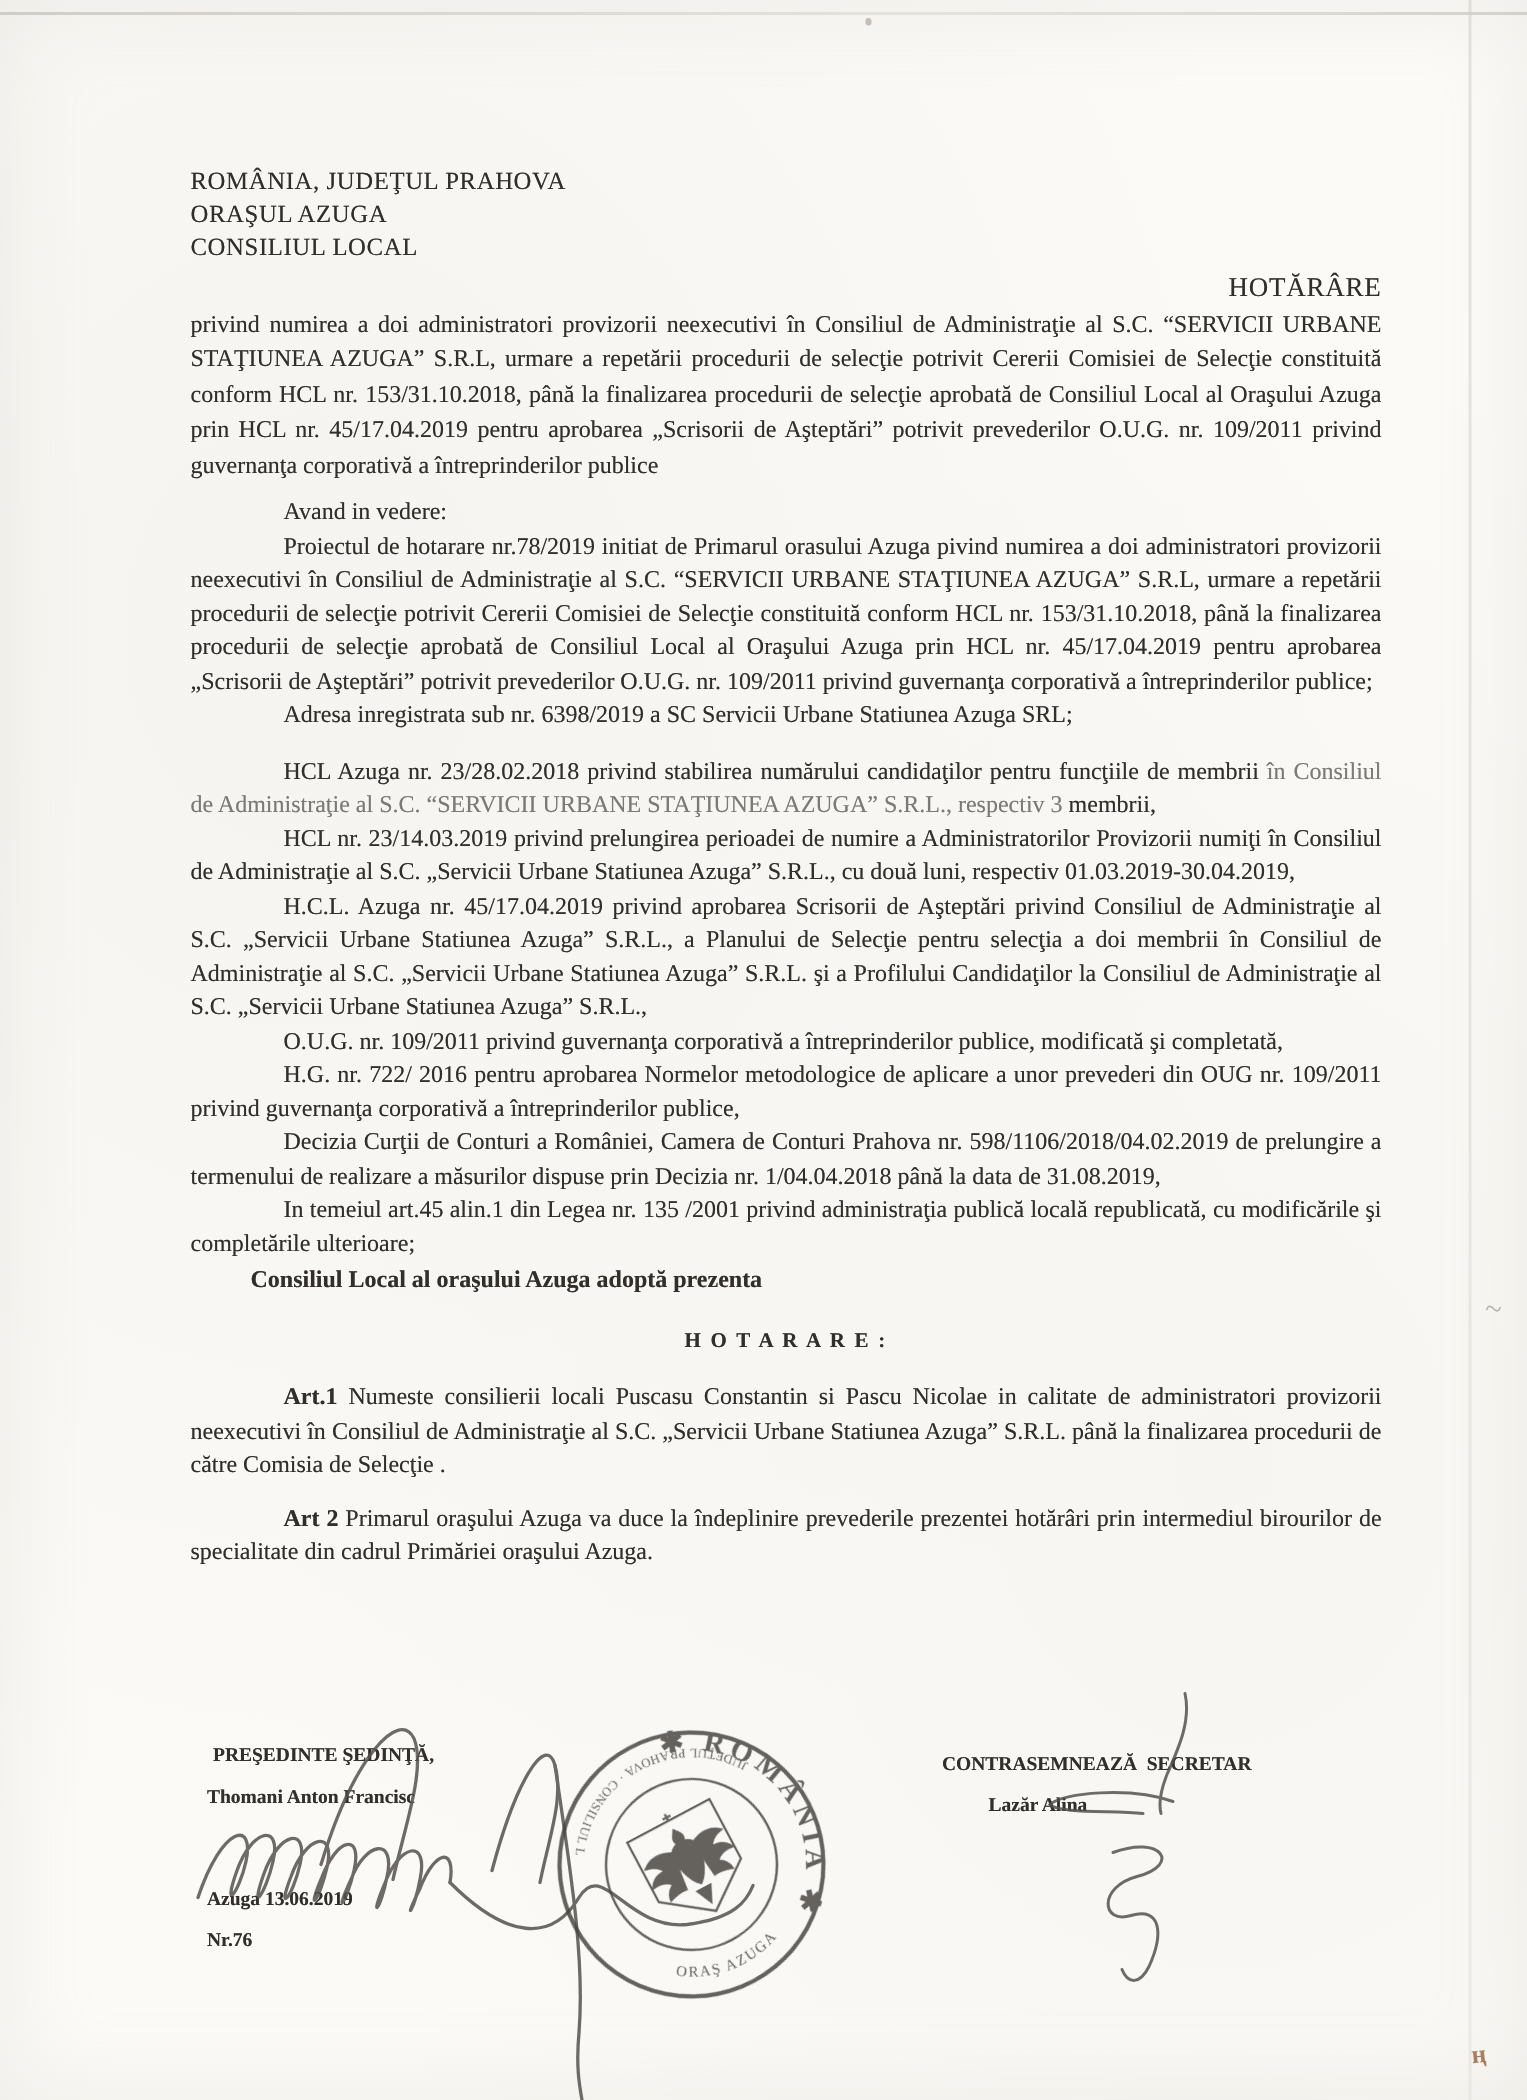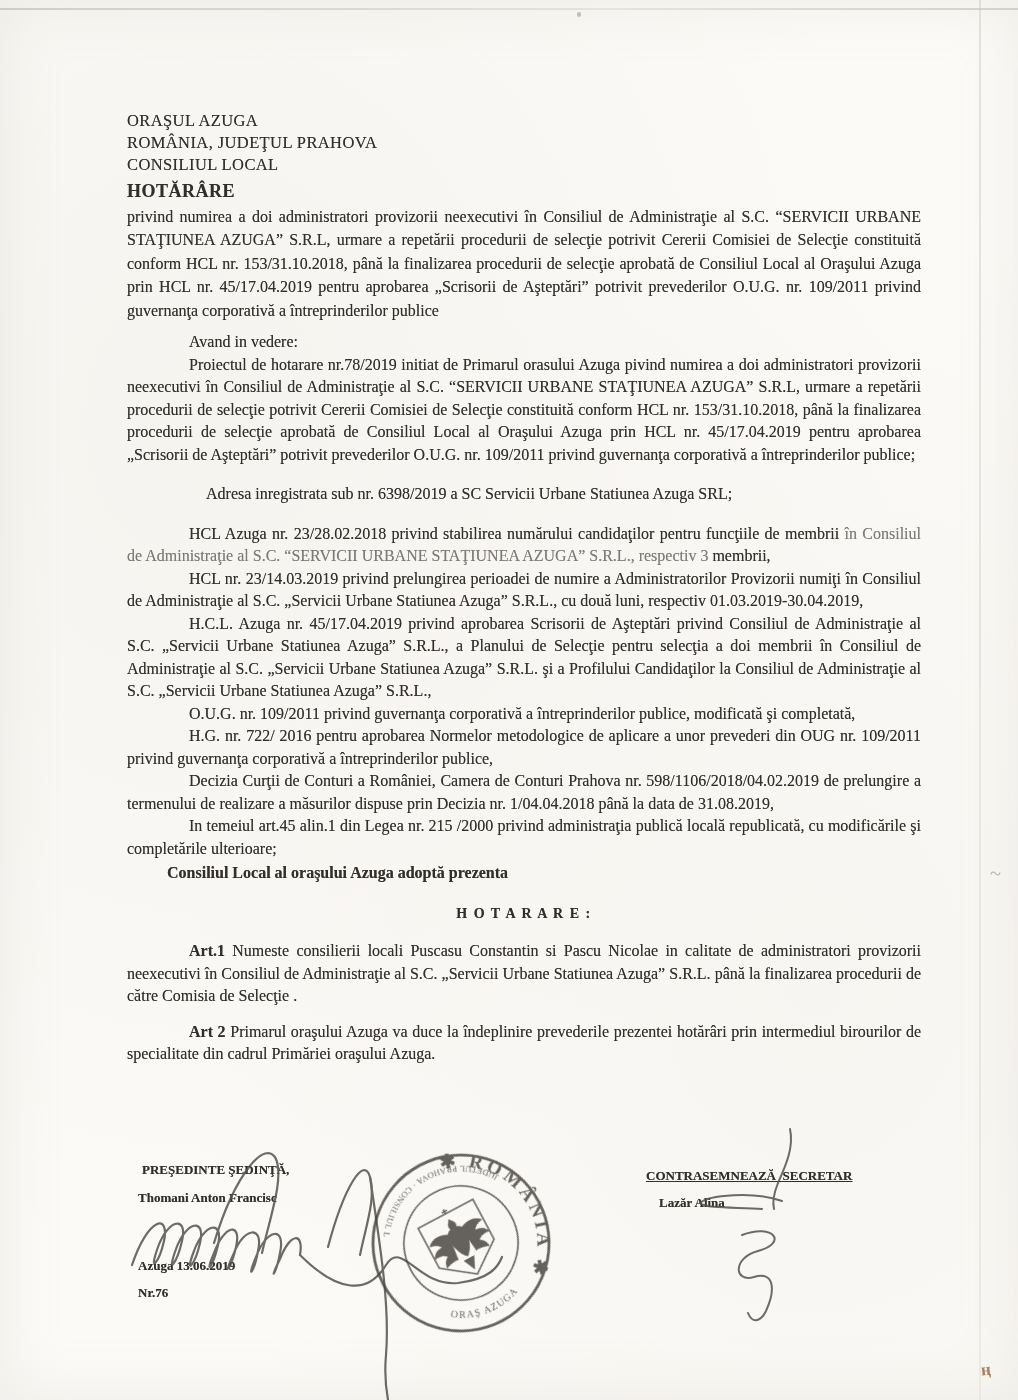--- a/index.html
+++ b/index.html
@@ -15,25 +15,25 @@
     box-shadow: inset 0 0 60px rgba(190,184,172,.20);
     font-family:"Liberation Serif","DejaVu Serif",serif;
     color:#322f2b;
   }
   .doc{
     position:absolute;left:127px;top:110px;width:794px;
     font-size:16px;line-height:22.5px;
     text-shadow:0 0 .4px rgba(50,47,43,.55);
   }
   .hline{margin:0;letter-spacing:.4px;font-size:16.5px;line-height:22px;}
-  .title{margin:4px 0 2px;text-align:left;font-weight:bold;font-size:18px;letter-spacing:.5px;}
+  .title{margin:4px 0 2px;text-align:right;font-weight:normal;font-size:18px;letter-spacing:.5px;}
   .subtitle{margin:0;text-align:justify;line-height:23.5px;}
   .intro{margin:9px 0 0;text-indent:62px;}
   .para{margin:0;text-align:justify;text-indent:62px;}
-  .single{margin:17px;text-indent:62px;}
+  .single{margin:0;text-indent:62px;}
   .mt12{margin-top:15px;}
   .mt6{margin-top:6px;}
   .mt13{margin-top:13px;}
   .adopta{margin:2px 0 15px;text-indent:40px;font-weight:bold;}
   .decision{margin:18px 0 15px;text-align:center;font-weight:bold;font-size:14px;letter-spacing:1.5px;}
   .faded{opacity:.62;}
   .artlabel{font-weight:bold;}
   .sig{position:absolute;font-weight:bold;font-size:13px;white-space:pre-wrap;
        text-shadow:0 0 .4px rgba(50,47,43,.55);}
   .stroke-art{position:absolute;pointer-events:none;}
@@ -50,53 +50,53 @@
 
 <div class="page">
 
   <div class="edge-top"></div>
   <div class="edge-right"></div>
   <div class="speck-top"></div>
   <div class="tilde-mark">~</div>
   <div class="red-mark">ң</div>
 
   <div class="doc">
+    <p class="hline">ROMÂNIA, JUDEŢUL PRAHOVA</p>
     <p class="hline">ORAŞUL AZUGA</p>
-    <p class="hline">ROMÂNIA, JUDEŢUL PRAHOVA</p>
     <p class="hline">CONSILIUL LOCAL</p>
 
     <p class="title">HOTĂRÂRE</p>
     <p class="subtitle">privind numirea a doi administratori provizorii neexecutivi în Consiliul de Administraţie al S.C. “SERVICII URBANE STAŢIUNEA AZUGA” S.R.L, urmare a repetării procedurii de selecţie potrivit Cererii Comisiei de Selecţie constituită conform HCL nr. 153/31.10.2018, până la finalizarea procedurii de selecţie aprobată de Consiliul Local al Oraşului Azuga prin HCL nr. 45/17.04.2019 pentru aprobarea „Scrisorii de Aşteptări” potrivit prevederilor O.U.G. nr. 109/2011 privind guvernanţa corporativă a întreprinderilor publice</p>
 
     <p class="intro">Avand in vedere:</p>
     <p class="para">Proiectul de hotarare nr.78/2019 initiat de Primarul orasului Azuga pivind numirea a doi administratori provizorii neexecutivi în Consiliul de Administraţie al S.C. “SERVICII URBANE STAŢIUNEA AZUGA” S.R.L, urmare a repetării procedurii de selecţie potrivit Cererii Comisiei de Selecţie constituită conform HCL nr. 153/31.10.2018, până la finalizarea procedurii de selecţie aprobată de Consiliul Local al Oraşului Azuga prin HCL nr. 45/17.04.2019 pentru aprobarea „Scrisorii de Aşteptări” potrivit prevederilor O.U.G. nr. 109/2011 privind guvernanţa corporativă a întreprinderilor publice;</p>
     <p class="single">Adresa inregistrata sub nr. 6398/2019 a SC Servicii Urbane Statiunea Azuga SRL;</p>
 
     <p class="para mt12"><span>HCL Azuga nr. 23/28.02.2018 privind stabilirea numărului candidaţilor pentru funcţiile de membrii</span> <span class="faded">în Consiliul de Administraţie al S.C. “SERVICII URBANE STAŢIUNEA AZUGA” S.R.L., respectiv 3</span> <span>membrii,</span></p>
 
     <p class="para">HCL nr. 23/14.03.2019 privind prelungirea perioadei de numire a Administratorilor Provizorii numiţi în Consiliul de Administraţie al S.C. „Servicii Urbane Statiunea Azuga” S.R.L., cu două luni, respectiv 01.03.2019-30.04.2019,</p>
     <p class="para">H.C.L. Azuga nr. 45/17.04.2019 privind aprobarea Scrisorii de Aşteptări privind Consiliul de Administraţie al S.C. „Servicii Urbane Statiunea Azuga” S.R.L., a Planului de Selecţie pentru selecţia a doi membrii în Consiliul de Administraţie al S.C. „Servicii Urbane Statiunea Azuga” S.R.L. şi a Profilului Candidaţilor la Consiliul de Administraţie al S.C. „Servicii Urbane Statiunea Azuga” S.R.L.,</p>
     <p class="para">O.U.G. nr. 109/2011 privind guvernanţa corporativă a întreprinderilor publice, modificată şi completată,</p>
     <p class="para">H.G. nr. 722/ 2016 pentru aprobarea Normelor metodologice de aplicare a unor prevederi din OUG nr. 109/2011 privind guvernanţa corporativă a întreprinderilor publice,</p>
     <p class="para">Decizia Curţii de Conturi a României, Camera de Conturi Prahova nr. 598/1106/2018/04.02.2019 de prelungire a termenului de realizare a măsurilor dispuse prin Decizia nr. 1/04.04.2018 până la data de 31.08.2019,</p>
-    <p class="para">In temeiul art.45 alin.1 din Legea nr. 215 /2000 privind administraţia publică locală republicată, cu modificările şi completările ulterioare;</p>
+    <p class="para">In temeiul art.45 alin.1 din Legea nr. 135 /2001 privind administraţia publică locală republicată, cu modificările şi completările ulterioare;</p>
     <p class="adopta">Consiliul Local al oraşului Azuga adoptă prezenta</p>
 
     <p class="decision">H O T A R A R E :</p>
 
     <p class="para mt6"><span class="artlabel">Art.1</span> <span>Numeste consilierii locali Puscasu Constantin si Pascu Nicolae in calitate de administratori provizorii neexecutivi în Consiliul de Administraţie al S.C. „Servicii Urbane Statiunea Azuga” S.R.L. până la finalizarea procedurii de către Comisia de Selecţie .</span></p>
     <p class="para mt13"><span class="artlabel">Art 2</span> <span>Primarul oraşului Azuga va duce la îndeplinire prevederile prezentei hotărâri prin intermediul birourilor de specialitate din cadrul Primăriei oraşului Azuga.</span></p>
   </div>
 
   <div class="sig" style="left:142px;top:1162px;">PREŞEDINTE ŞEDINŢĂ,</div>
   <div class="sig" style="left:138px;top:1190px;">Thomani Anton Francisc</div>
   <div class="sig" style="left:138px;top:1258px;">Azuga 13.06.2019</div>
   <div class="sig" style="left:138px;top:1285px;">Nr.76</div>
 
-  <div class="sig" style="left:646px;top:1168px;text-decoration:underline;">CONTRASEMNEAZĂ  SECRETAR</div>
+  <div class="sig" style="left:628px;top:1168px;">CONTRASEMNEAZĂ  SECRETAR</div>
   <div class="sig" style="left:659px;top:1195px;">Lazăr Alina</div>
 
   <svg class="stroke-art" style="left:118px;top:1125px;" width="560" height="275" viewBox="0 0 560 275">
     <g fill="none" stroke="#55524e" stroke-width="2.2" stroke-linecap="round" opacity="0.85">
       <path d="M96 118 C118 46 148 14 158 34 C166 54 152 92 144 128"></path>
       <path d="M210 122 C226 62 246 30 252 52 C258 74 248 100 242 130"></path>
       <path d="M14 140 C30 92 52 88 46 116 C41 138 30 150 40 122 C50 94 70 90 64 116 C59 138 48 152 58 124 C68 96 88 92 82 118 C77 140 66 152 76 126 C86 98 106 94 100 120 C95 142 86 152 96 128 C106 100 124 96 118 122 C113 144 104 154 116 128 C126 102 146 100 140 126 C136 148 128 156 138 132 C148 104 168 100 162 128 C158 150 150 158 162 134 C172 108 186 106 182 130"></path>
       <path d="M182 130 C220 168 250 170 268 140 C284 114 300 162 340 158 C372 154 380 142 384 132"></path>
       <path d="M252 52 C262 120 272 180 268 230 C266 252 268 264 270 275"></path>
     </g>

